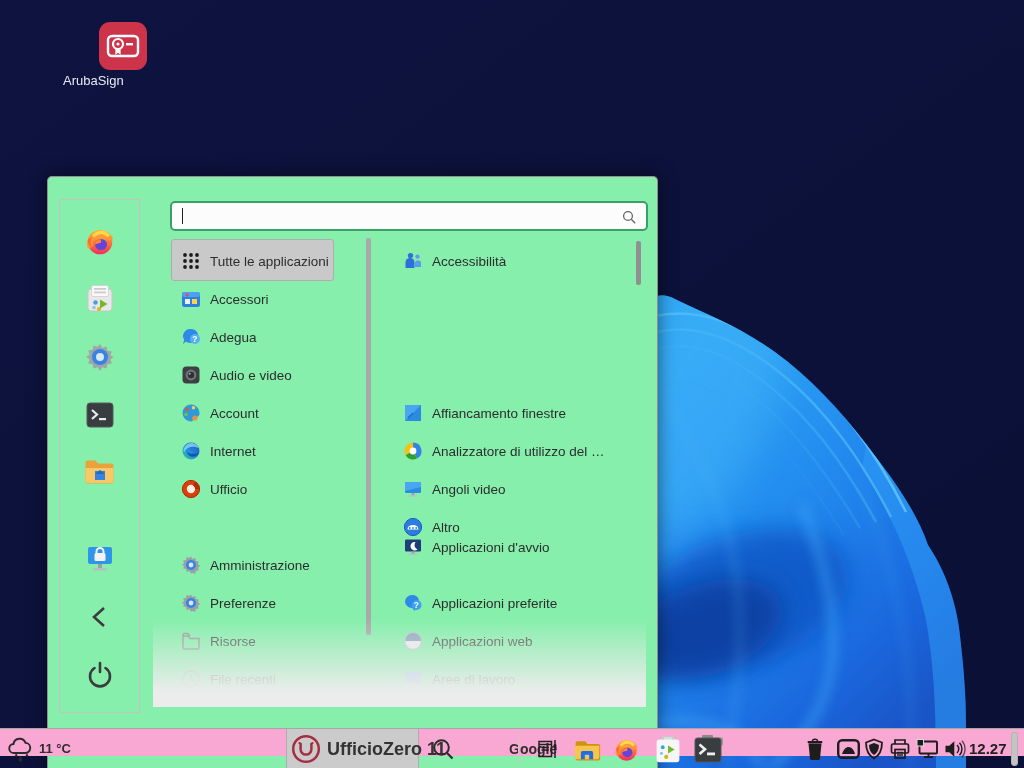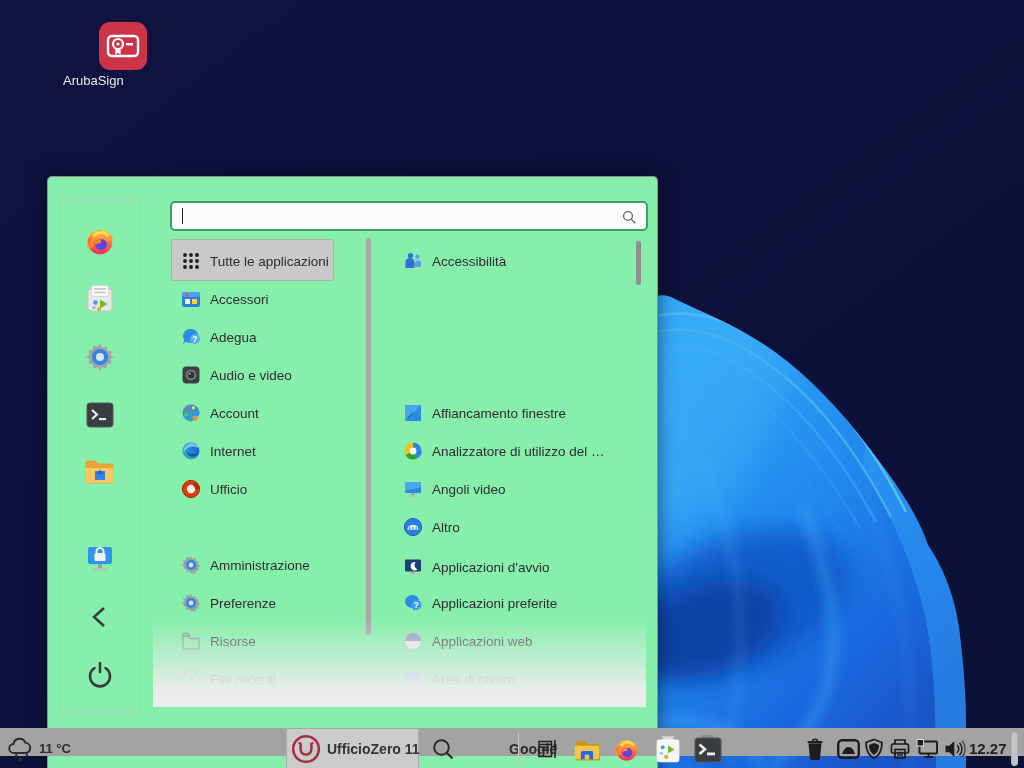--- a/index.html
+++ b/index.html
@@ -29,21 +29,21 @@
   #selbox { position:absolute; left:123px; top:62px; width:163px; height:42px;
             background:#c9c9c9; border:1px solid #aeaeae; border-radius:3px; }
   #divider { position:absolute; left:318px; top:61px; width:5px; height:397px;
              background:#a9a9a9; border-radius:2px; }
   #ascroll { position:absolute; left:588px; top:64px; width:5px; height:44px;
              background:#909090; border-radius:2px; }
   #fade { position:absolute; left:105px; top:442px; width:493px; height:88px;
           background:linear-gradient(to bottom, rgba(236,236,236,0) 0%, #ececec 83%); }
   
   #bar { position:absolute; left:0; top:728px; width:1024px; height:28px;
-         background:#a3a3a3; border-top:1px solid #a6a6a6; }
+         background:#f9a8d4; border-top:1px solid #a6a6a6; }
   .bartxt { position:absolute; font-size:13px; color:#111; line-height:40px; }
   #mbtn { position:absolute; left:286px; top:0; width:133px; height:39px;
           background:#cbcbcb; border-left:1px solid #adadad; border-right:1px solid #adadad; }
 </style>
 </head>
 <body>
 <svg id="wall" width="1024" height="768" viewBox="0 0 1024 768">
   <defs>
     <linearGradient id="sky" x1="0" y1="0" x2="1" y2="1">
       <stop offset="0" stop-color="#0e1340"></stop>
@@ -319,21 +319,21 @@
     <svg width="20" height="20" viewBox="0 0 20 20">
         <circle cx="10" cy="10" r="8.6" fill="#2b7de0"></circle>
         <circle cx="10" cy="10" r="8.6" fill="none" stroke="#1a5fc0" stroke-width="1"></circle>
         <path d="M4.5,12.5 a5.5,4.5 0 0 1 11,0 Z" fill="#fff"></path>
         <circle cx="6.8" cy="11" r="0.9" fill="#2b7de0"></circle>
         <circle cx="10" cy="11" r="0.9" fill="#2b7de0"></circle>
         <circle cx="13.2" cy="11" r="0.9" fill="#2b7de0"></circle>
       </svg>
     <span>Altro</span>
     </div>
-  <div class="app" style="top:371px">
+  <div class="app" style="top:351px">
     <svg width="20" height="20" viewBox="0 0 20 20">
         <rect x="2" y="2.5" width="16" height="12" rx="1.2" fill="#1c3f77"></rect>
         <path d="M12.5,5 a4.3,4.3 0 1 0 2,7.6 a5,5 0 0 1 -2,-7.6 Z" fill="#fff"></path>
         <rect x="8.6" y="14.5" width="2.8" height="2" fill="#9aa0a6"></rect>
         <rect x="5.5" y="16.5" width="9" height="1.5" rx="0.75" fill="#b9bec4"></rect>
       </svg>
     <span>Applicazioni d'avvio</span>
     </div>
   <div class="app" style="top:407px">
     <svg width="20" height="20" viewBox="0 0 20 20">
@@ -373,21 +373,21 @@
         <path d="M8,21.5 a1.5,1.8 0 0 0 3,0 c0,-1 -1.5,-2.6 -1.5,-2.6 s-1.5,1.6 -1.5,2.6 Z" transform="scale(.8) translate(15.5,5.5)"></path>
       </g>
   </svg>
   <span class="bartxt" style="left:39px; font-weight:bold; color:#2e2e2e;">11 °C</span>
   <svg style="position:absolute;left:291px;top:5px" width="30" height="30" viewBox="0 0 30 30">
     <circle cx="15" cy="15" r="12.8" fill="none" stroke="#a62e41" stroke-width="2.5"></circle>
     <path d="M9.6,9 v6.2 a5.4,5.4 0 0 0 10.8,0 V9" fill="none" stroke="#a62e41" stroke-width="2.5"></path>
     <line x1="7.6" y1="9" x2="9.6" y2="9" stroke="#a62e41" stroke-width="2"></line>
     <line x1="20.4" y1="9" x2="22.4" y2="9" stroke="#a62e41" stroke-width="2"></line>
   </svg>
-  <span class="bartxt" style="left:327px; font-weight:bold; font-size:14px; color:#333;">UfficioZero 11</span>
+  <span class="bartxt" style="left:327px; font-weight:bold; font-size:18px; color:#333;">UfficioZero 11</span>
   <svg style="position:absolute;left:432px;top:9px" width="23" height="23" viewBox="0 0 23 23">
     <circle cx="9.5" cy="9.5" r="7.3" fill="none" stroke="#2c2c2c" stroke-width="2"></circle>
       <line x1="14.8" y1="14.8" x2="20.5" y2="20.5" stroke="#2c2c2c" stroke-width="2.2"></line>
   </svg>
   <span class="bartxt" style="left:461px; font-weight:bold; font-size:14px; color:#2e2e2e;margin-left:48px;">Google</span>
   <svg style="position:absolute;left:536px;top:9px" width="22" height="22" viewBox="0 0 22 22">
     <g stroke="#222" stroke-width="1.5" fill="none">
       <rect x="3" y="3.5" width="12.5" height="15"></rect>
       <line x1="3" y1="6.5" x2="15.5" y2="6.5"></line>
       <line x1="5.5" y1="9.5" x2="13" y2="9.5"></line>

